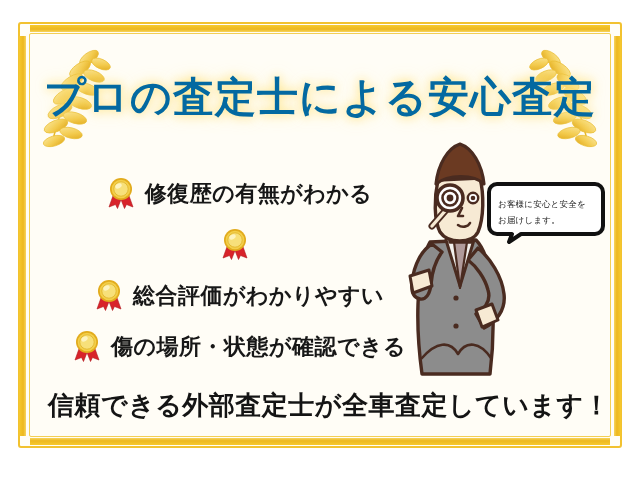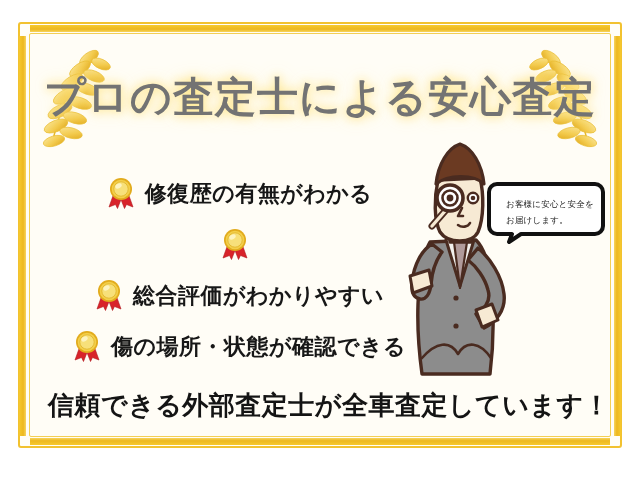--- a/index.html
+++ b/index.html
@@ -117,21 +117,21 @@
     top: 0;
     width: 588px;
     height: 106px;
     display: flex;
     align-items: center;
     justify-content: center;
     font-family: "DejaVu Serif", "Liberation Serif", serif;
     font-size: 41px;
     font-weight: 700;
     letter-spacing: 1px;
-    color: #737373;
+    color: #0369a1;
     text-shadow: 0 0 9px rgba(255,231,140,.95), 0 0 16px rgba(255,231,140,.8);
     white-space: nowrap;
   }
 
   
   .bullets {
     position: absolute;
     left: 64px;
     top: 168px;
     width: 350px;
@@ -195,21 +195,21 @@
     position: absolute;
     left: 498px;
     top: 196px;
     width: 100px;
     font-family: "DejaVu Sans", "Liberation Sans", sans-serif;
     font-size: 8.5px;
     line-height: 16px;
     color: #1b1b1b;
     letter-spacing: 0.2px;
   }
-  .bubble-text div { white-space: nowrap; margin-left: 8px; }
+  .bubble-text div { white-space: nowrap; }
 </style>
 </head>
 <body>
 
 <div id="canvas">
 
   <div class="frame-outer"></div>
   <div class="card-body"></div>
   <div class="frame-hairline"></div>
   <div class="frame-inner-line"></div>

